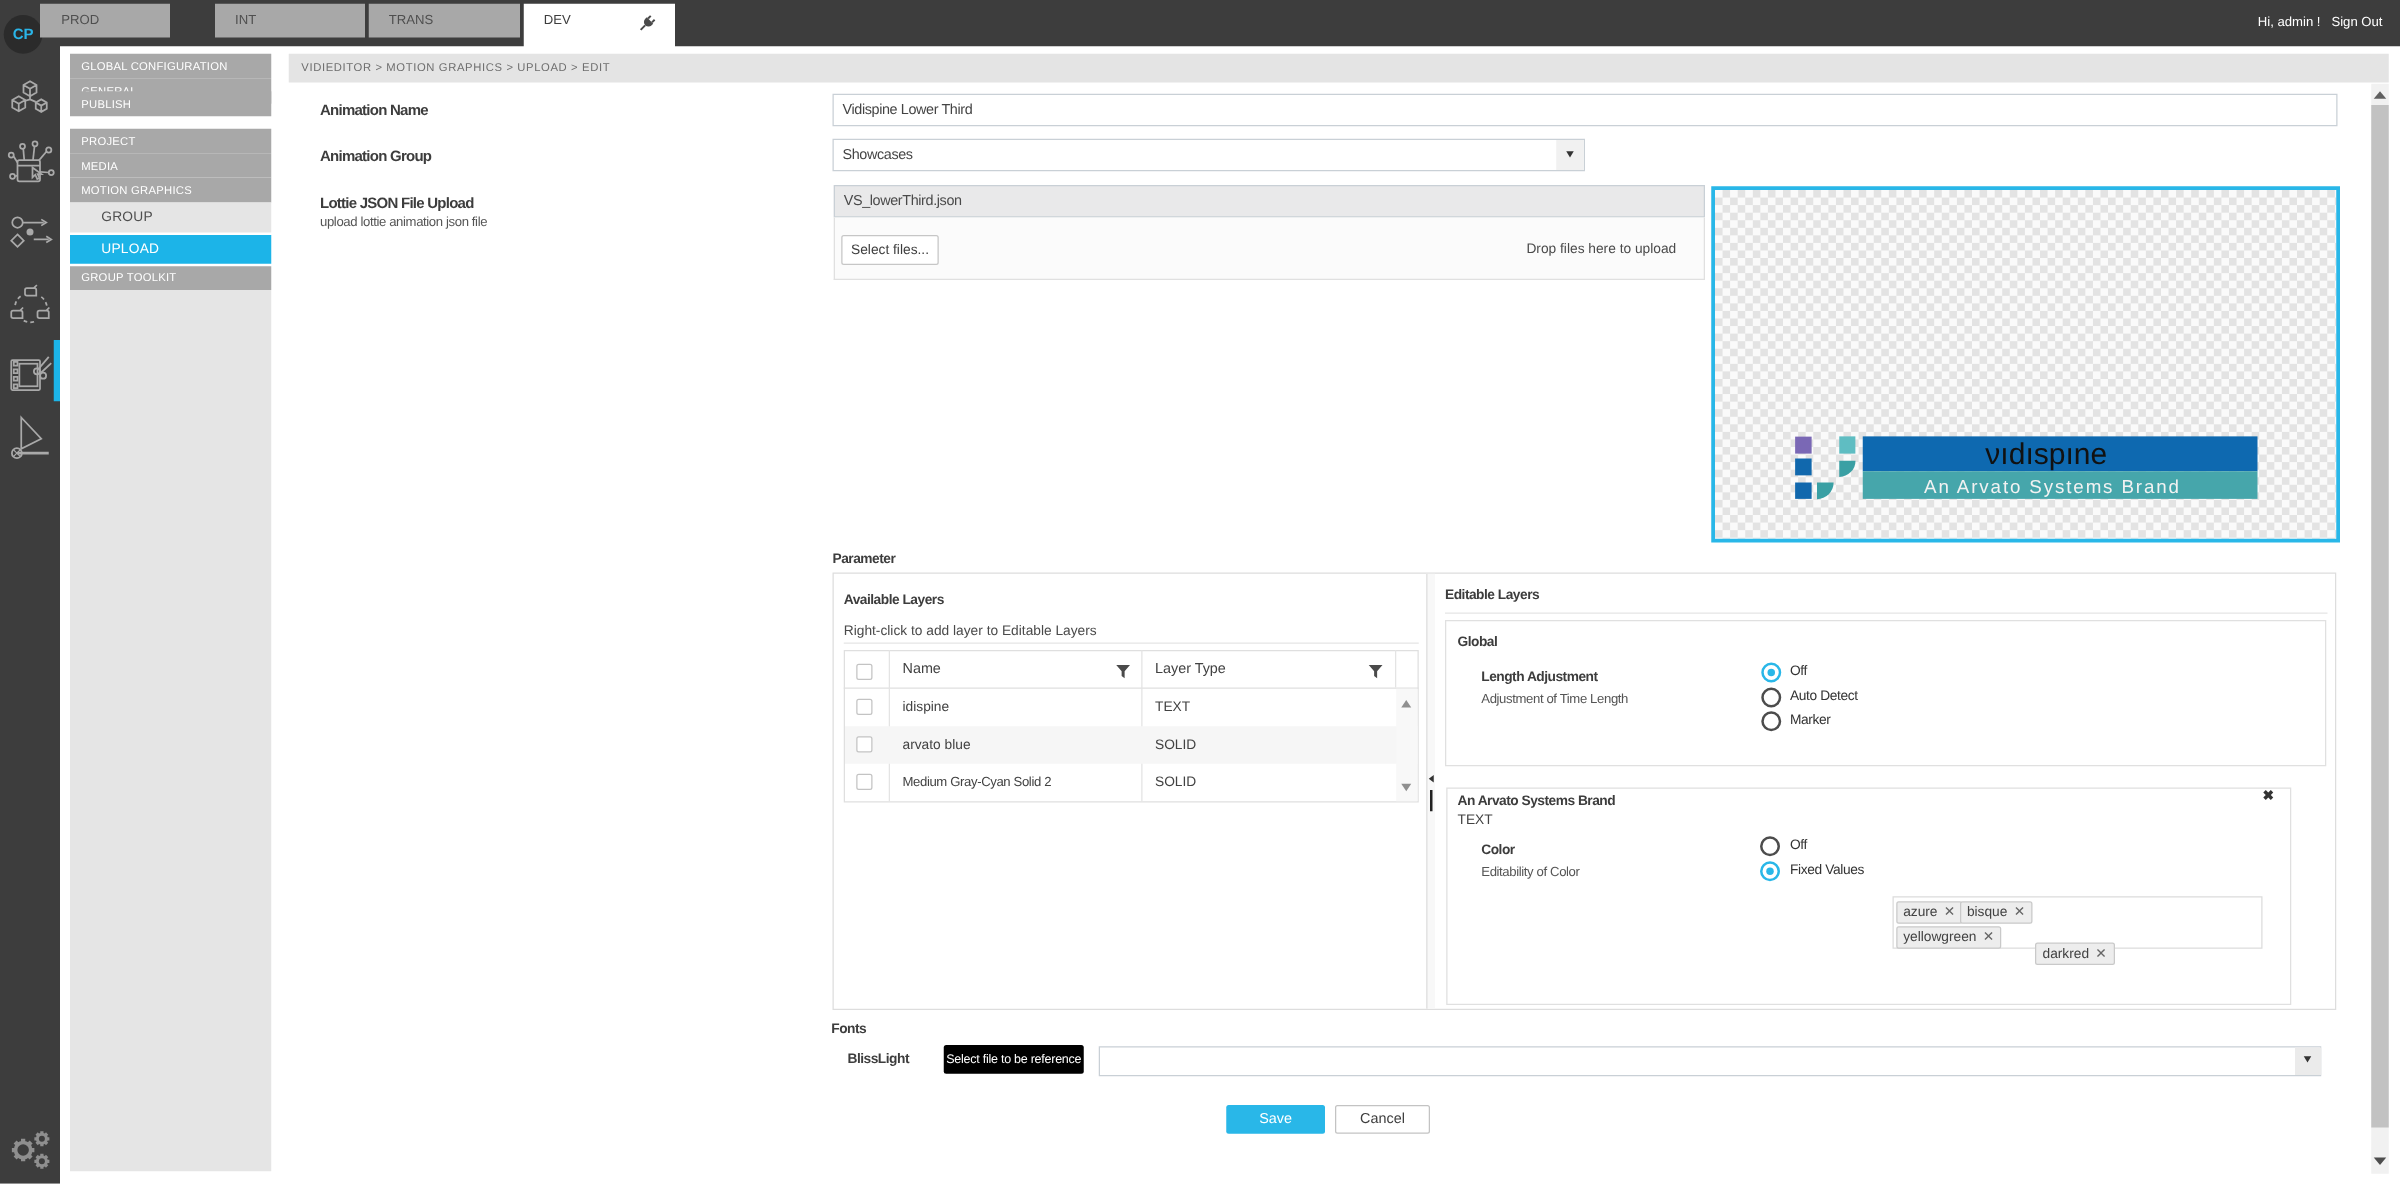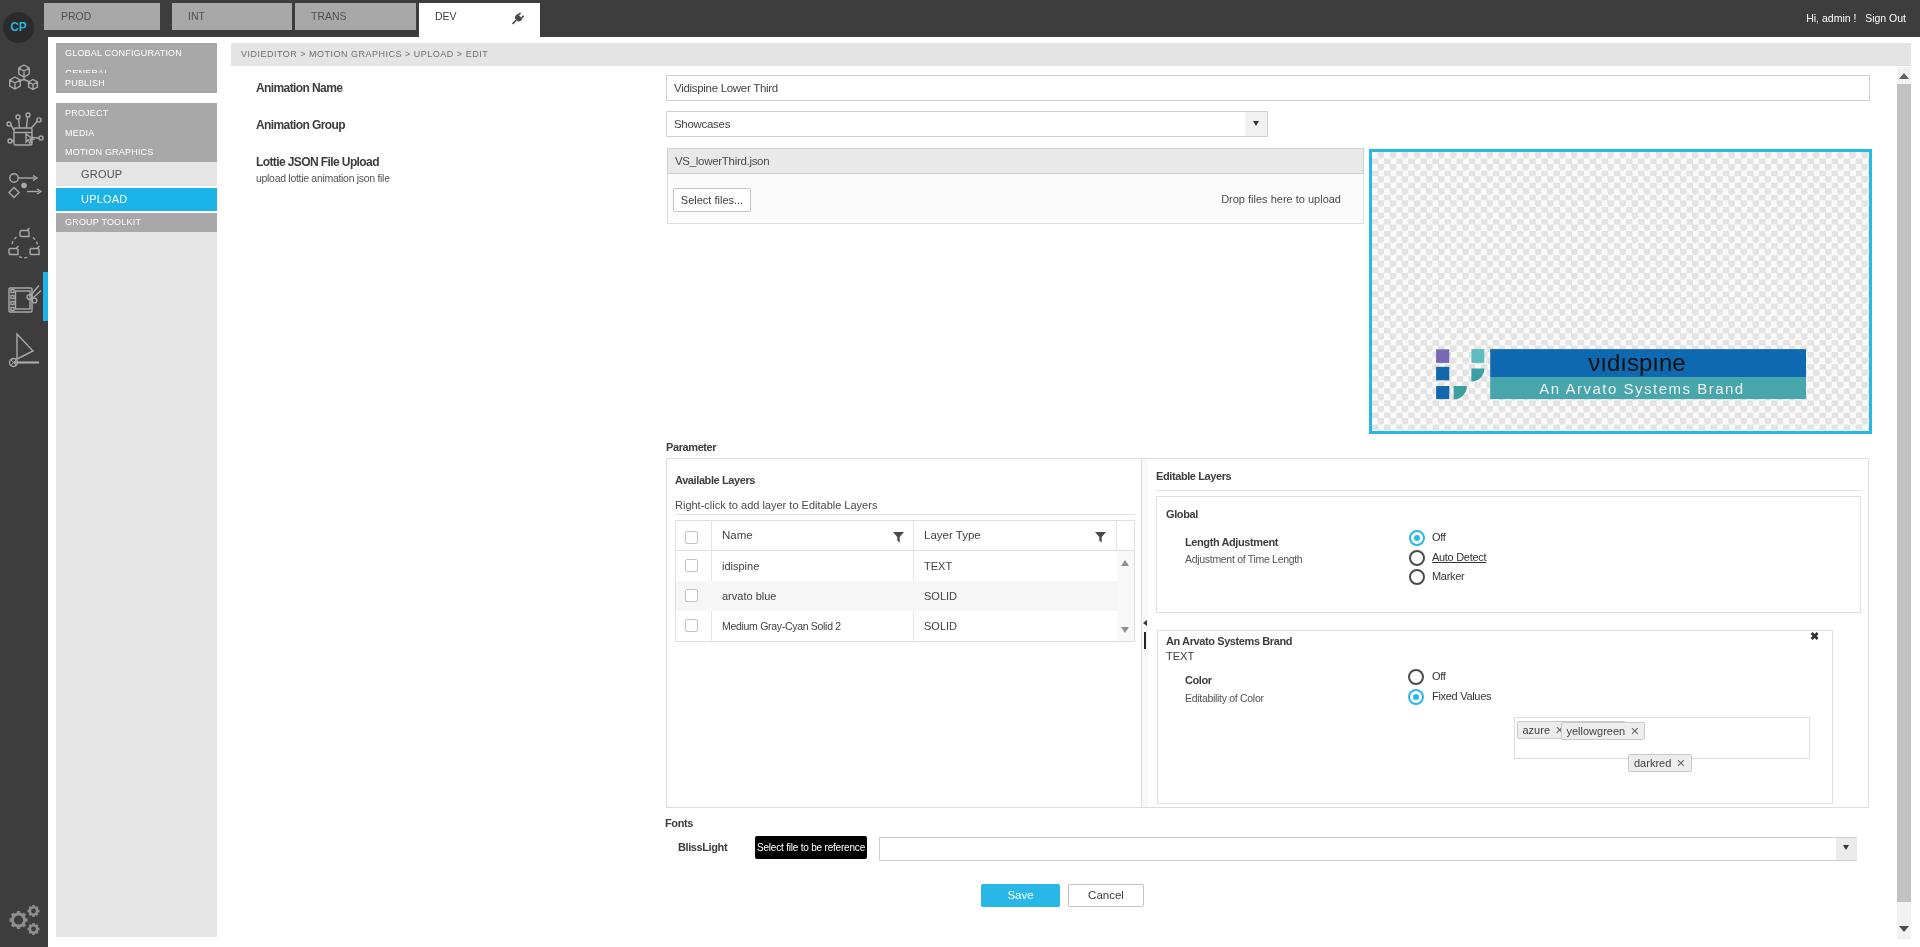--- a/index.html
+++ b/index.html
@@ -58,21 +58,21 @@
   border:1px solid #c3c3c3; font-size:11.5px; text-align:center; line-height:21px; border-radius:2px; }
 </style>
 </head>
 <body>
 
 <div id="topbar" class="abs"></div>
 <div id="sidebar" class="abs"></div>
 <div id="cpcircle" class="abs">CP</div>
 <div id="activebar" class="abs"></div>
 
-<div class="abs tab" style="left:44px;width:116px;padding-left:17px;">PROD</div>
+<div class="abs tab" style="left:32px;width:104px;padding-left:17px;">PROD</div>
 <div class="abs tab" style="left:172px;width:120px;">INT</div>
 <div class="abs tab" style="left:295px;width:121px;">TRANS</div>
 <div id="tabdev" class="abs">DEV</div>
 <div id="hiadmin" class="abs">Hi, admin !&nbsp;&nbsp;&nbsp;Sign Out</div>
 
 <div class="abs mi" style="top:43px;height:20px;">GLOBAL CONFIGURATION</div>
 <div class="abs mi" style="top:63px;height:20px;">GENERAL</div>
 <div class="abs mi" style="top:73px;height:20px;text-align:center;">PUBLISH</div>
 <div class="abs mi" style="top:103px;height:20px;">PROJECT</div>
 <div class="abs mi" style="top:123px;height:19px;">MEDIA</div>
@@ -250,40 +250,40 @@
 <div class="abs slbl" style="left:1156px;top:470px;">Editable Layers</div>
 <div class="abs" style="left:1156px;top:490px;width:706px;height:1px;background:#e5e5e5;"></div>
 
 <div class="abs" style="left:1156px;top:496px;width:705px;height:117px;border:1px solid #e0e0e0;"></div>
 <div class="abs slbl" style="left:1166px;top:508px;">Global</div>
 <div class="abs slbl" style="left:1185px;top:536px;">Length Adjustment</div>
 <div class="abs sublbl" style="left:1185px;top:553px;">Adjustment of Time Length</div>
 <div class="abs radio-on" style="left:1409px;top:530px;"></div>
 <div class="abs rlbl" style="left:1432px;top:531px;">Off</div>
 <div class="abs radio" style="left:1409px;top:550px;"></div>
-<div class="abs rlbl" style="left:1432px;top:551px;text-decoration:underline;">Auto Detect</div>
+<div class="abs rlbl" style="left:1432px;top:551px;">Auto Detect</div>
 <div class="abs radio" style="left:1409px;top:569px;"></div>
 <div class="abs rlbl" style="left:1432px;top:570px;">Marker</div>
 
 <div class="abs" style="left:1157px;top:630px;width:676px;height:174px;border:1px solid #e0e0e0;"></div>
 <div class="abs slbl" style="left:1166px;top:635px;">An Arvato Systems Brand</div>
 <div class="abs" style="left:1166px;top:650px;font-size:11px;color:#424242;">TEXT</div>
 <div class="abs" style="left:1810px;top:630px;font-size:11px;color:#333;font-weight:bold;">✖</div>
 <div class="abs slbl" style="left:1185px;top:674px;">Color</div>
 <div class="abs sublbl" style="left:1185px;top:692px;">Editability of Color</div>
 <div class="abs radio" style="left:1408px;top:669px;"></div>
 <div class="abs rlbl" style="left:1432px;top:670px;">Off</div>
 <div class="abs radio-on" style="left:1408px;top:689px;"></div>
 <div class="abs rlbl" style="left:1432px;top:690px;">Fixed Values</div>
 
 <div class="abs" style="left:1514px;top:717px;width:296px;height:42px;border:1px solid #dcdcdc;"></div>
 <div class="chip" style="left:1516.5px;top:720.5px;">azure<span>✕</span></div>
 <div class="chip" style="left:1567.5px;top:720.5px;">bisque<span>✕</span></div>
 <div class="chip" style="left:1628px;top:754px;">darkred<span>✕</span></div>
-<div class="chip" style="left:1516.5px;top:722px;margin-left:44px;">yellowgreen<span>✕</span></div>
+<div class="chip" style="left:1516.5px;top:741px;">yellowgreen<span>✕</span></div>
 
 <div class="abs slbl" style="left:665px;top:817px;">Fonts</div>
 <div class="abs slbl" style="left:678px;top:841px;">BlissLight</div>
 <div class="abs" style="left:755px;top:835.5px;width:112px;height:23px;background:#000000;border-radius:2px;color:#fff;font-size:10px;text-align:center;line-height:23px;letter-spacing:-0.2px;">Select file to be reference</div>
 <div class="abs input" style="left:879px;top:836.5px;width:978px;height:24px;"></div>
 <div class="abs" style="left:1836px;top:837.5px;width:21px;height:22px;background:#ebebeb;"></div>
 <div class="abs" style="left:1843px;top:844.5px;width:0;height:0;border-left:3.5px solid transparent;border-right:3.5px solid transparent;border-top:5.5px solid #333;"></div>
 
 <div id="savebtn" class="abs">Save</div>
 <div id="cancelbtn" class="abs">Cancel</div>

